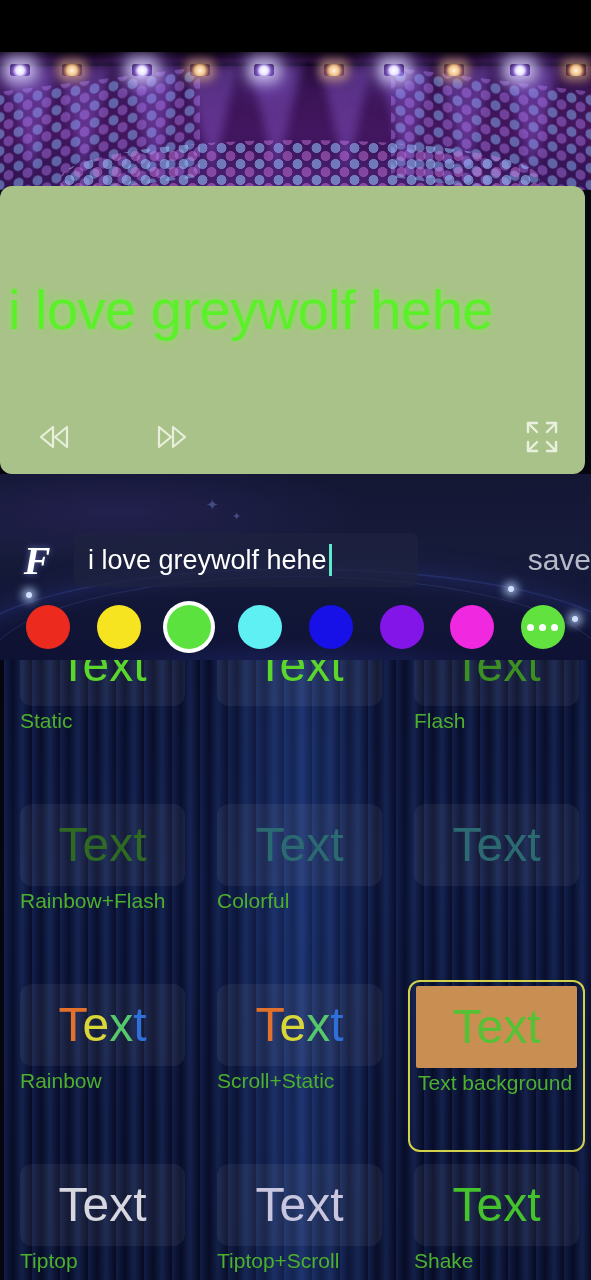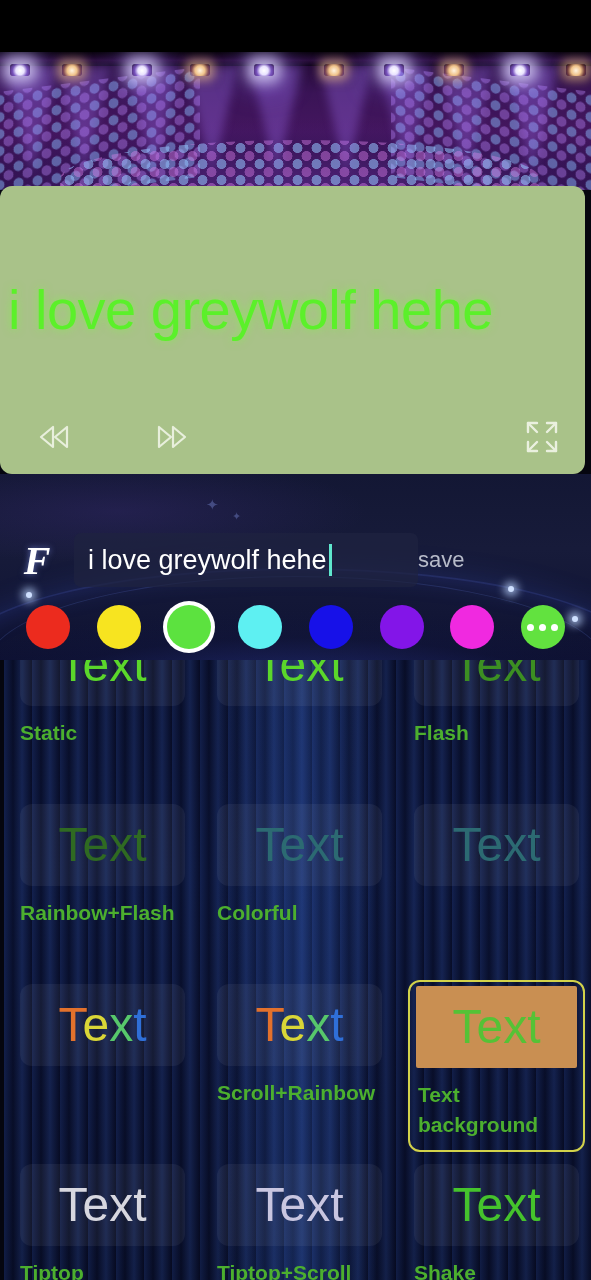--- a/index.html
+++ b/index.html
@@ -129,21 +129,21 @@
     color:#fff; font-family:"Liberation Serif", serif; font-size: 40px; font-style: italic; font-weight: 700;
     text-shadow: 0 0 6px rgba(140,160,255,.6);
   }
   .text-field {
     width: 344px; height: 54px; border-radius: 7px;
     background: rgba(30,34,64,.72);
     display:flex; align-items:center; padding: 0 14px;
     font-size: 27px; color:#ffffff; position:relative;
   }
   .caret { width: 3px; height: 32px; background: #5fe6cd; margin-left: 2px; }
-  .save-btn { flex:1; text-align:left; font-size: 22px; color:#b7bbc9; }
+  .save-btn { flex:1; text-align:right; font-size: 30px; color:#b7bbc9; }
 
   .swatch-row {
     position:absolute; left:0; top: 122px; width:591px; height: 62px;
     display:flex; align-items:center; padding: 0 26px; gap: 0; justify-content: space-between;
   }
   .swatch { width: 44px; height: 44px; border-radius: 50%; position:relative; }
   .swatch.selected { box-shadow: 0 0 0 4px #ffffff; }
   .swatch.more { display:flex; align-items:center; justify-content:center; gap:5px; }
   .swatch.more i { width:7px; height:7px; border-radius:50%; background:#fff; display:block; }
 
@@ -167,21 +167,21 @@
   .cell { padding: 8px 10px 0 10px; height: 180px; position:relative; }
   .cell.selected .cell-inner { border: 2px solid #d2d24a; border-radius: 12px; }
   .cell-inner { height: 172px; padding: 4px 6px 0 6px; }
   .tile {
     height: 82px; border-radius: 12px;
     background: rgba(255,255,255,.055);
     display:flex; align-items:center; justify-content:center;
     font-size: 48px; line-height:1;
   }
   .tile.coolbg { background: #c98f52; border-radius: 2px; }
-  .eff-label { margin-top: 12px; font-size: 21px; color:#4caf2e; line-height: 1.45; font-weight: bold; }
+  .eff-label { font-size: 21px; color:#4caf2e; line-height: 1.45; }
   .cell.selected .eff-label { padding-left: 2px; }
 
   .t-static    { color:#5bd72b; }
   .t-scroll    { color:#5bd72b; }
   .t-flash     { color:#3c8f22; }
   .t-sf        { color:#2f6a22; }
   .t-colorful  { color:#2c6a72; }
   .t-cflash    { color:#2c6a72; }
   .t-cool      { color:#55c236; }
   .t-tiptop    { color:#d7d7df; }
@@ -340,28 +340,29 @@
             <div class="tile">
               <span class="t-cflash">Text</span>
             </div>
           </div>
         </div>
       <div class="cell">
           <div class="cell-inner">
             <div class="tile">
               <span class="rainbow"><span>T</span><span>e</span><span>x</span><span>t</span></span>
             </div>
+            <div class="eff-label">Rainbow</div>
           </div>
         </div>
       <div class="cell">
           <div class="cell-inner">
             <div class="tile">
               <span class="rainbow"><span>T</span><span>e</span><span>x</span><span>t</span></span>
             </div>
-            <div class="eff-label">Scroll+Rainbow</div>
+            <div class="eff-label">Scroll+Static</div>
           </div>
         </div>
       <div class="cell selected">
           <div class="cell-inner">
             <div class="tile coolbg">
               <span class="t-cool">Text</span>
             </div>
             <div class="eff-label">Text background</div>
           </div>
         </div>

